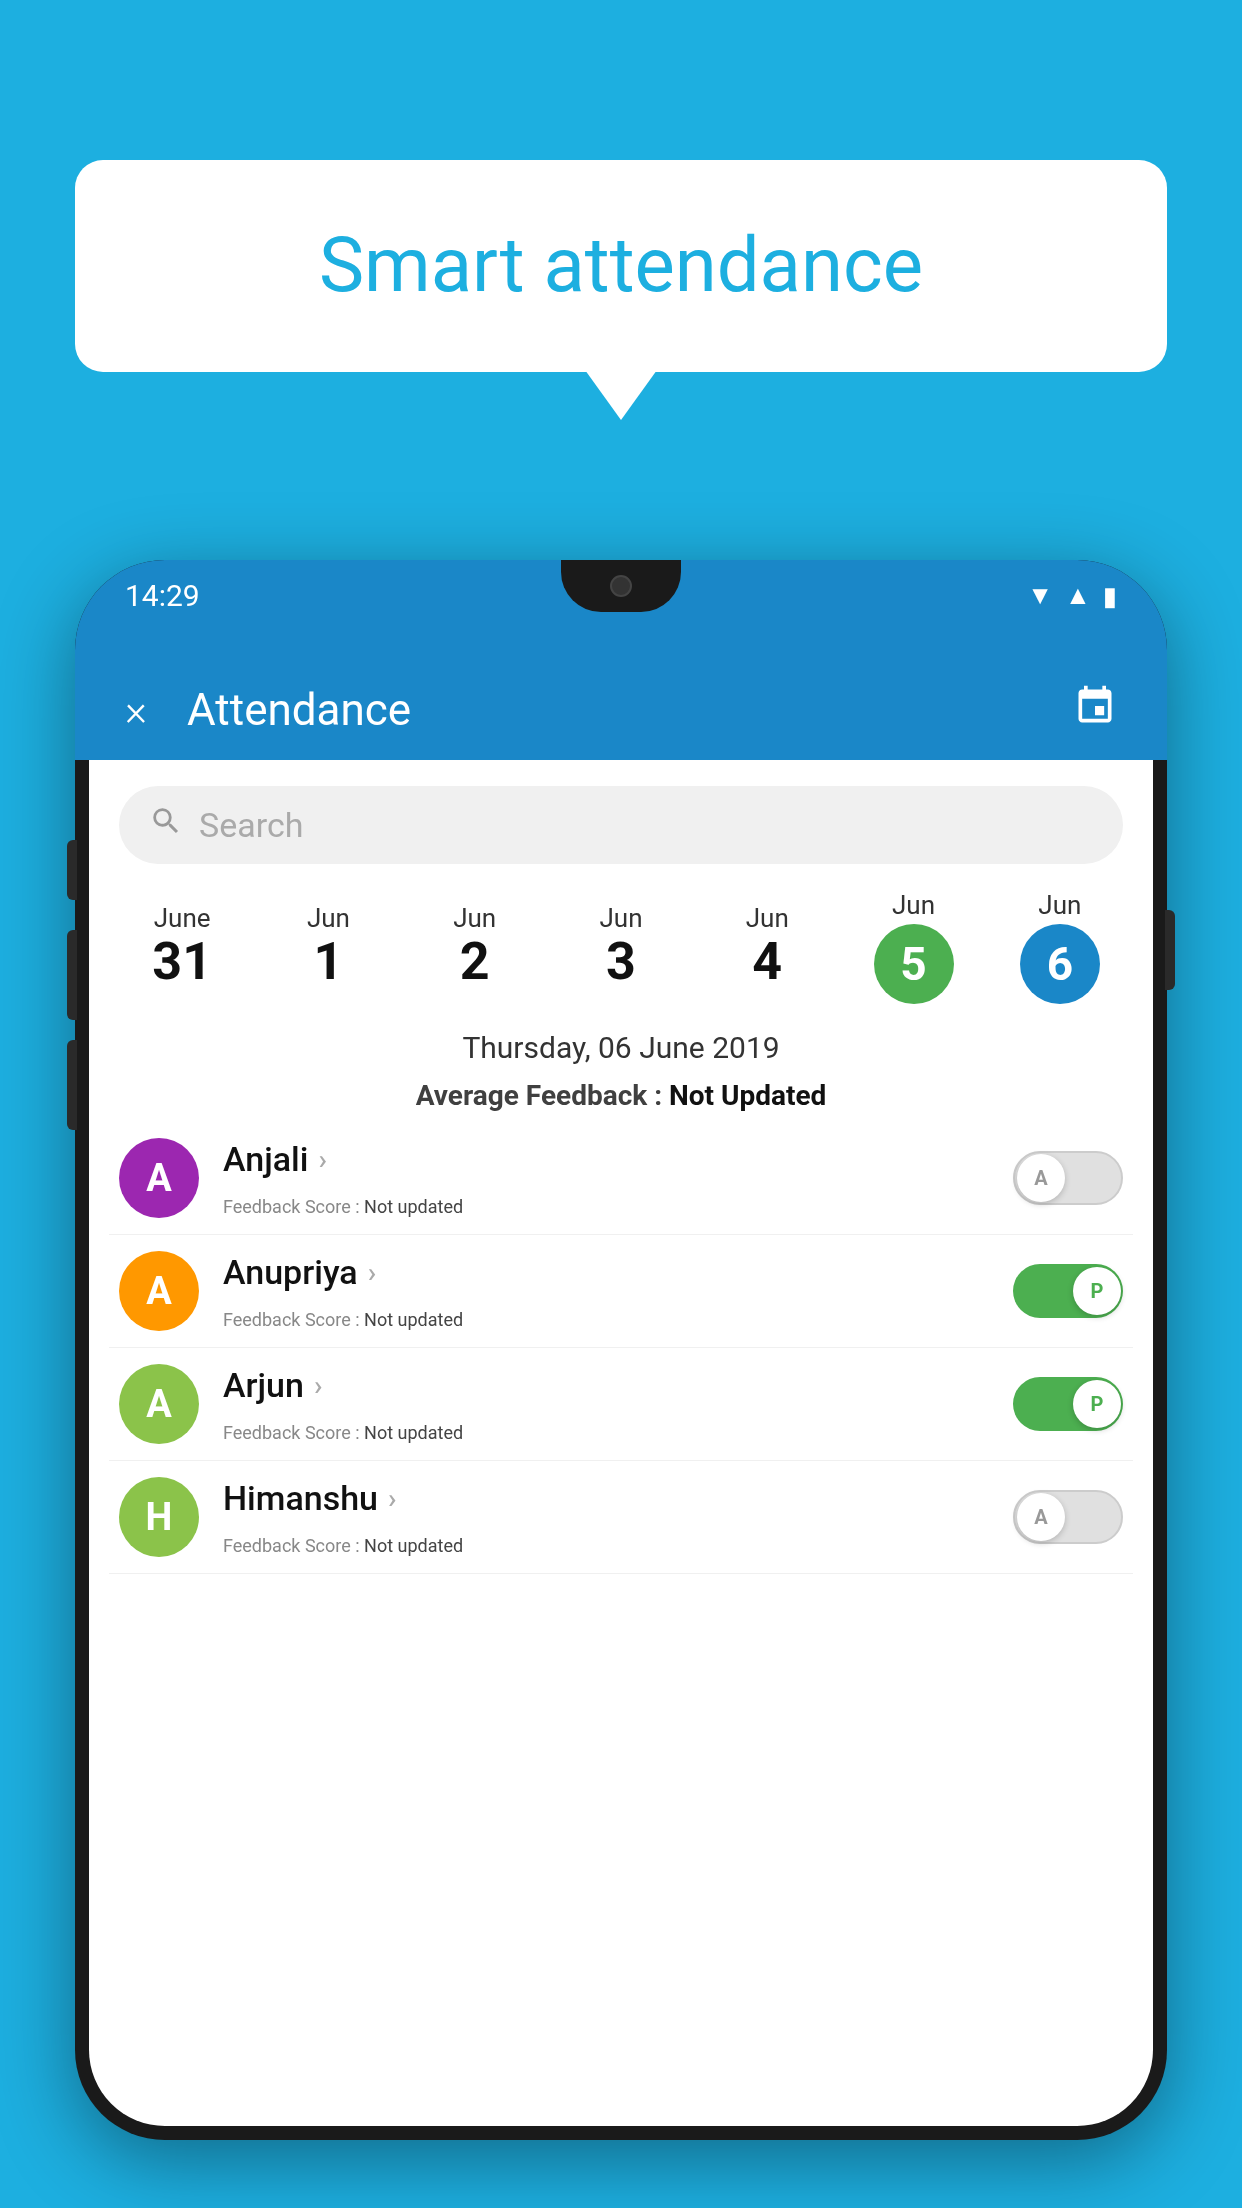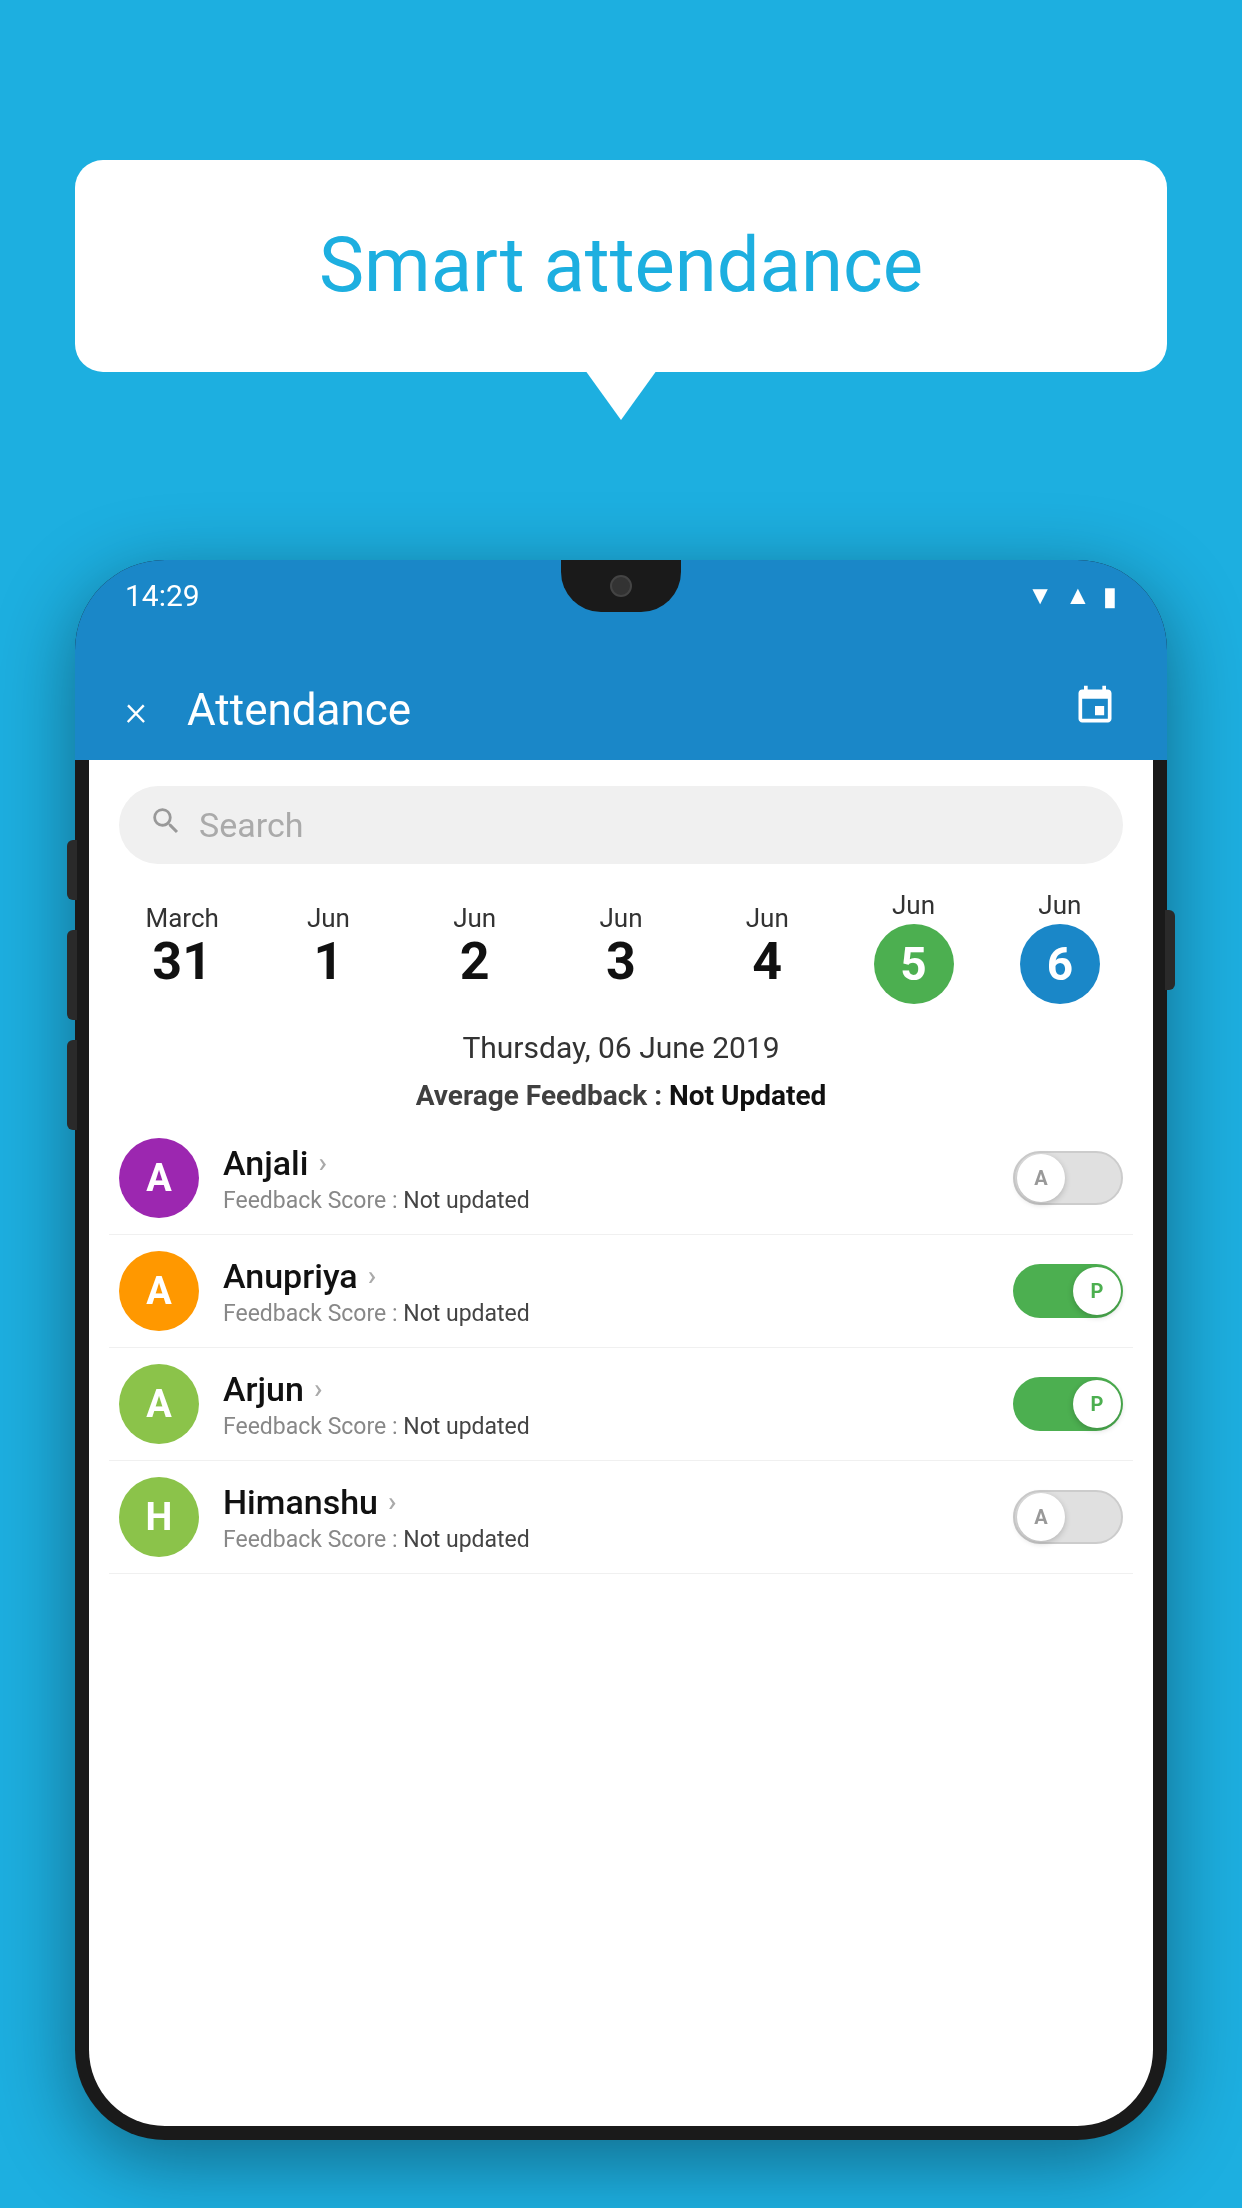--- a/index.html
+++ b/index.html
@@ -329,23 +329,23 @@
       align-items: center;
       gap: 10px;
     }
 
     .chevron {
       font-size: 28px;
       color: #aaa;
     }
 
     .student-feedback {
-      font-size: 23px;
+      font-size: 18px;
       color: #888;
-      margin-top: 4px;
+      margin-top: 17px;
     }
 
     .student-feedback span {
       font-weight: 400;
       color: #444;
     }
 
     
     .toggle-container {
       width: 110px;
@@ -479,21 +479,21 @@
           <svg width="34" height="34" viewBox="0 0 24 24" fill="#999">
             <path d="M15.5 14h-.79l-.28-.27A6.47 6.47 0 0 0 16 9.5 6.5 6.5 0 1 0 9.5 16c1.61 0 3.09-.59 4.23-1.57l.27.28v.79l5 4.99L20.49 19l-4.99-5zm-6 0C7.01 14 5 11.99 5 9.5S7.01 5 9.5 5 14 7.01 14 9.5 11.99 14 9.5 14z"></path>
           </svg>
         </span>
         <span class="search-text">Search</span>
       </div>
 
       <div class="date-row">
 
         <div class="date-cell">
-          <div class="date-month">March</div>
+          <div class="date-month">June</div>
           <div class="date-num">31</div>
         </div>
 
         <div class="date-cell">
           <div class="date-month">Jun</div>
           <div class="date-num">1</div>
         </div>
 
         <div class="date-cell">
           <div class="date-month">Jun</div>

